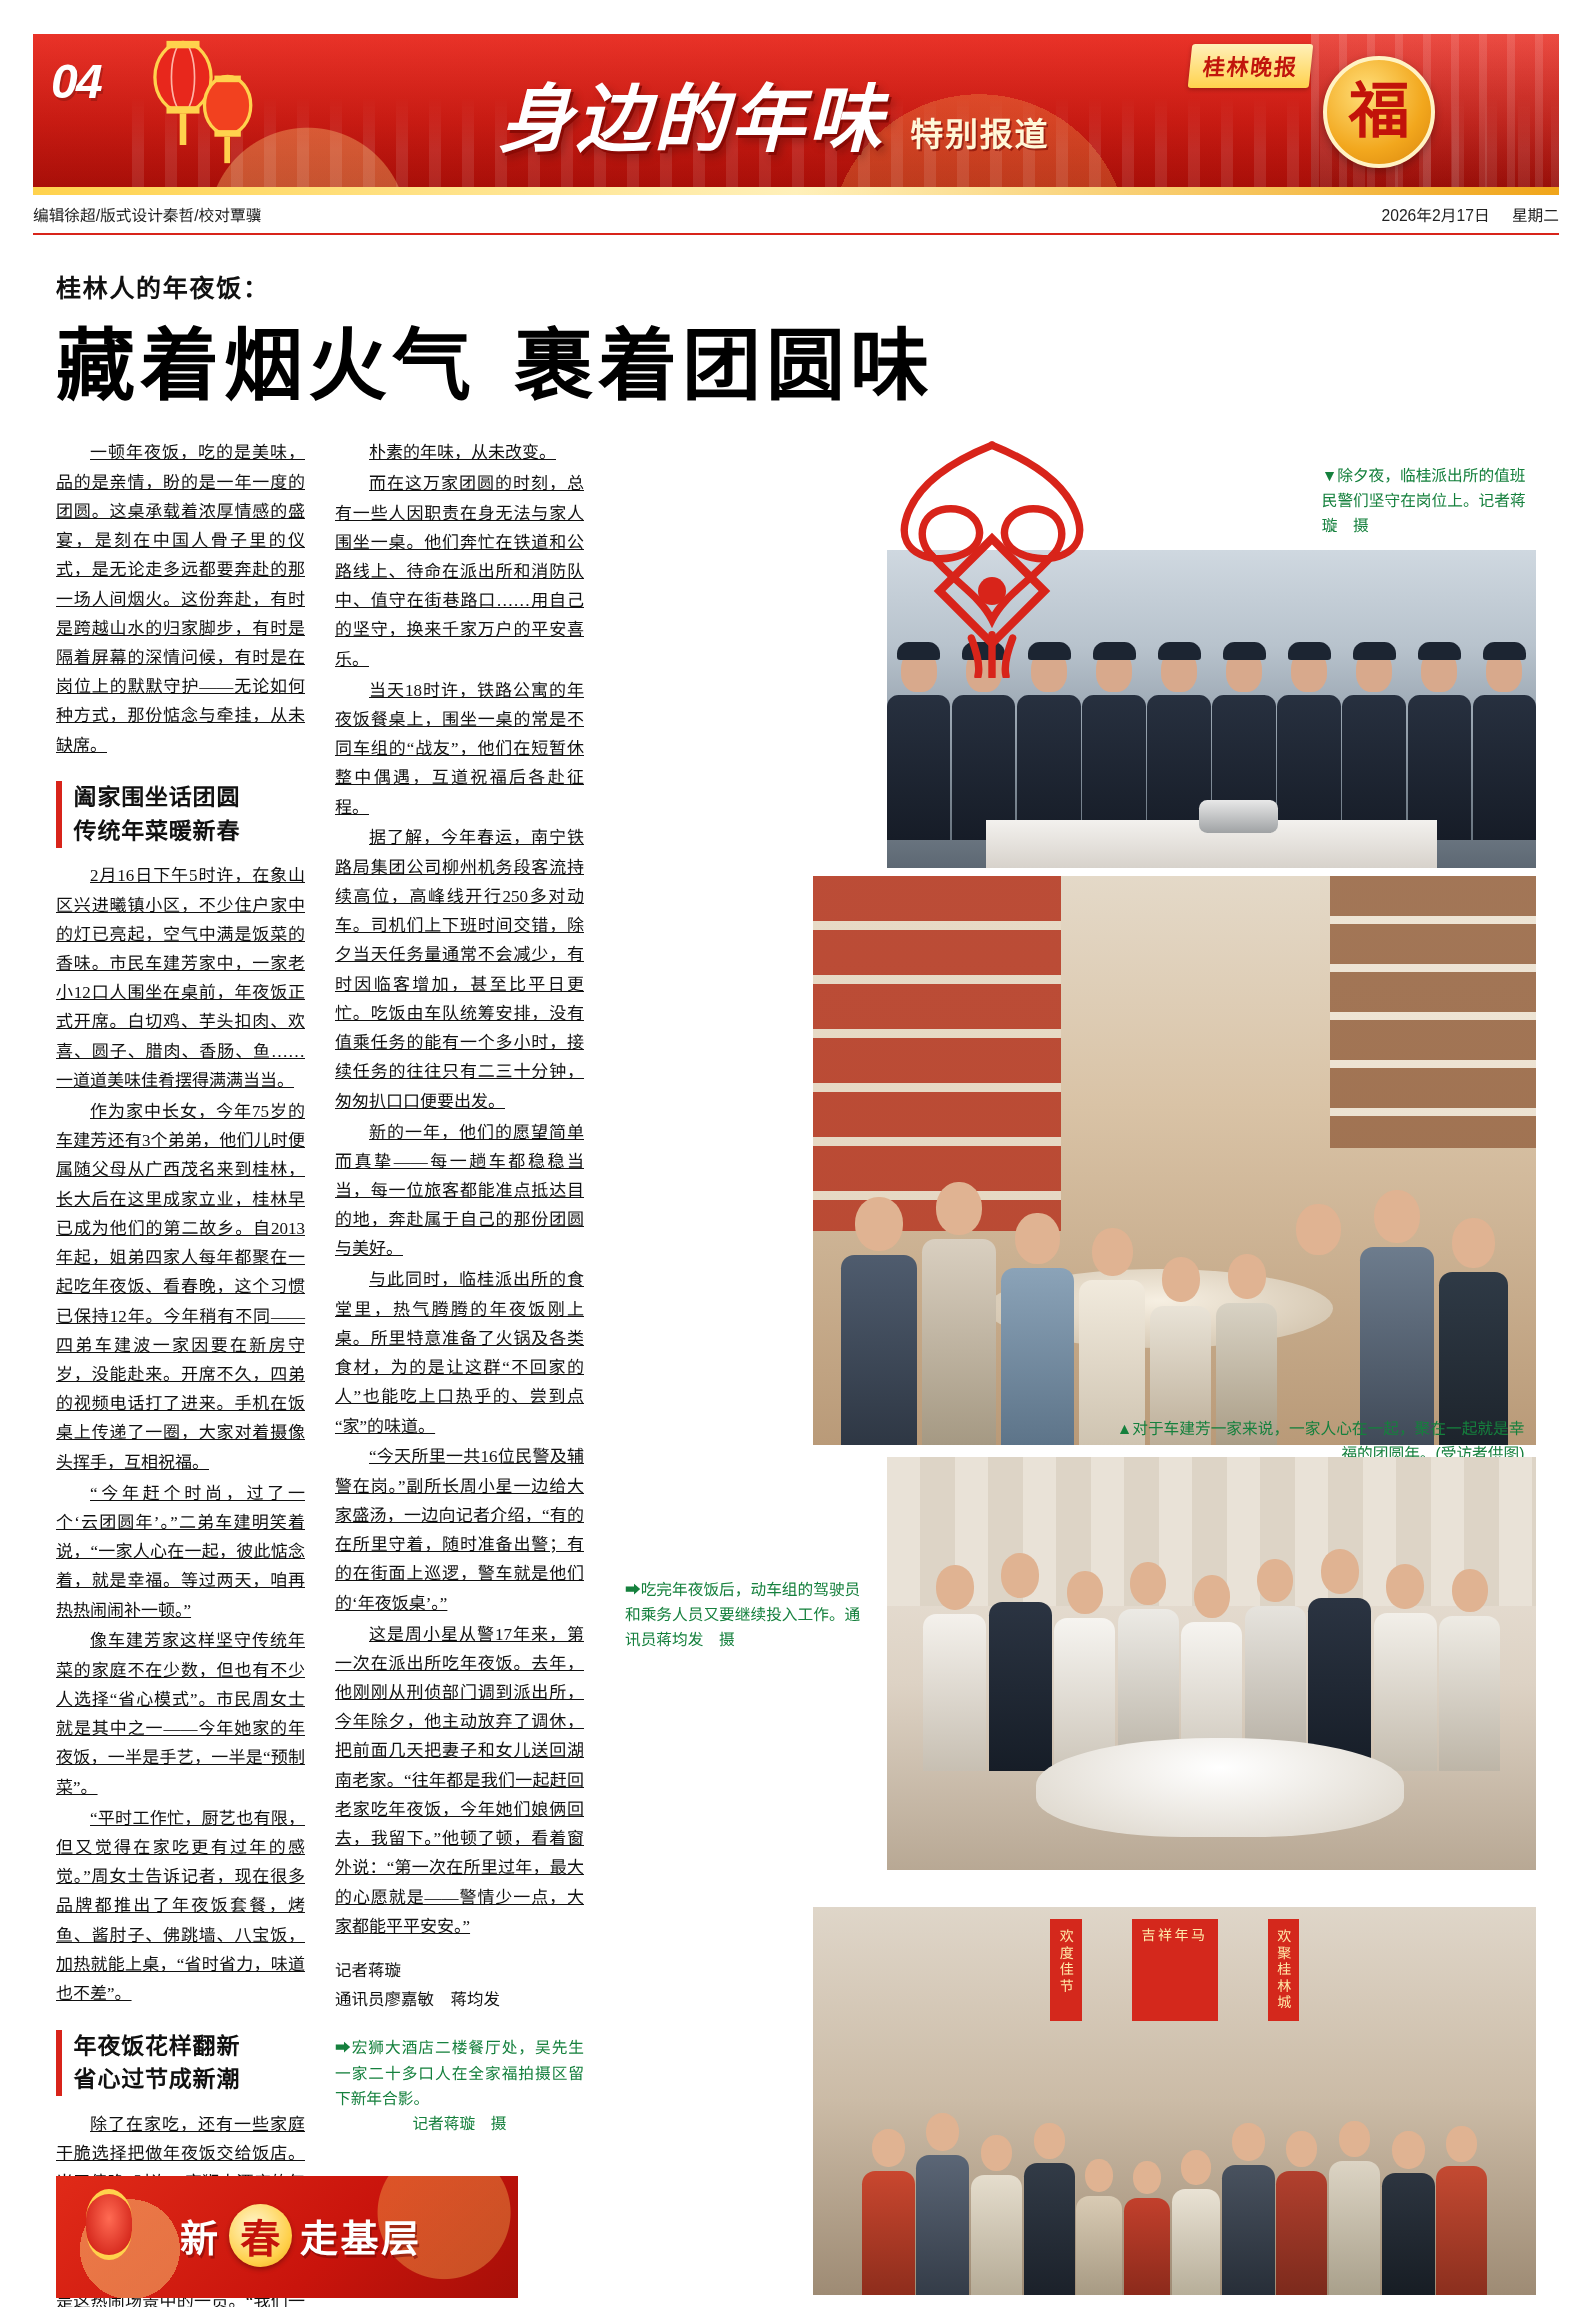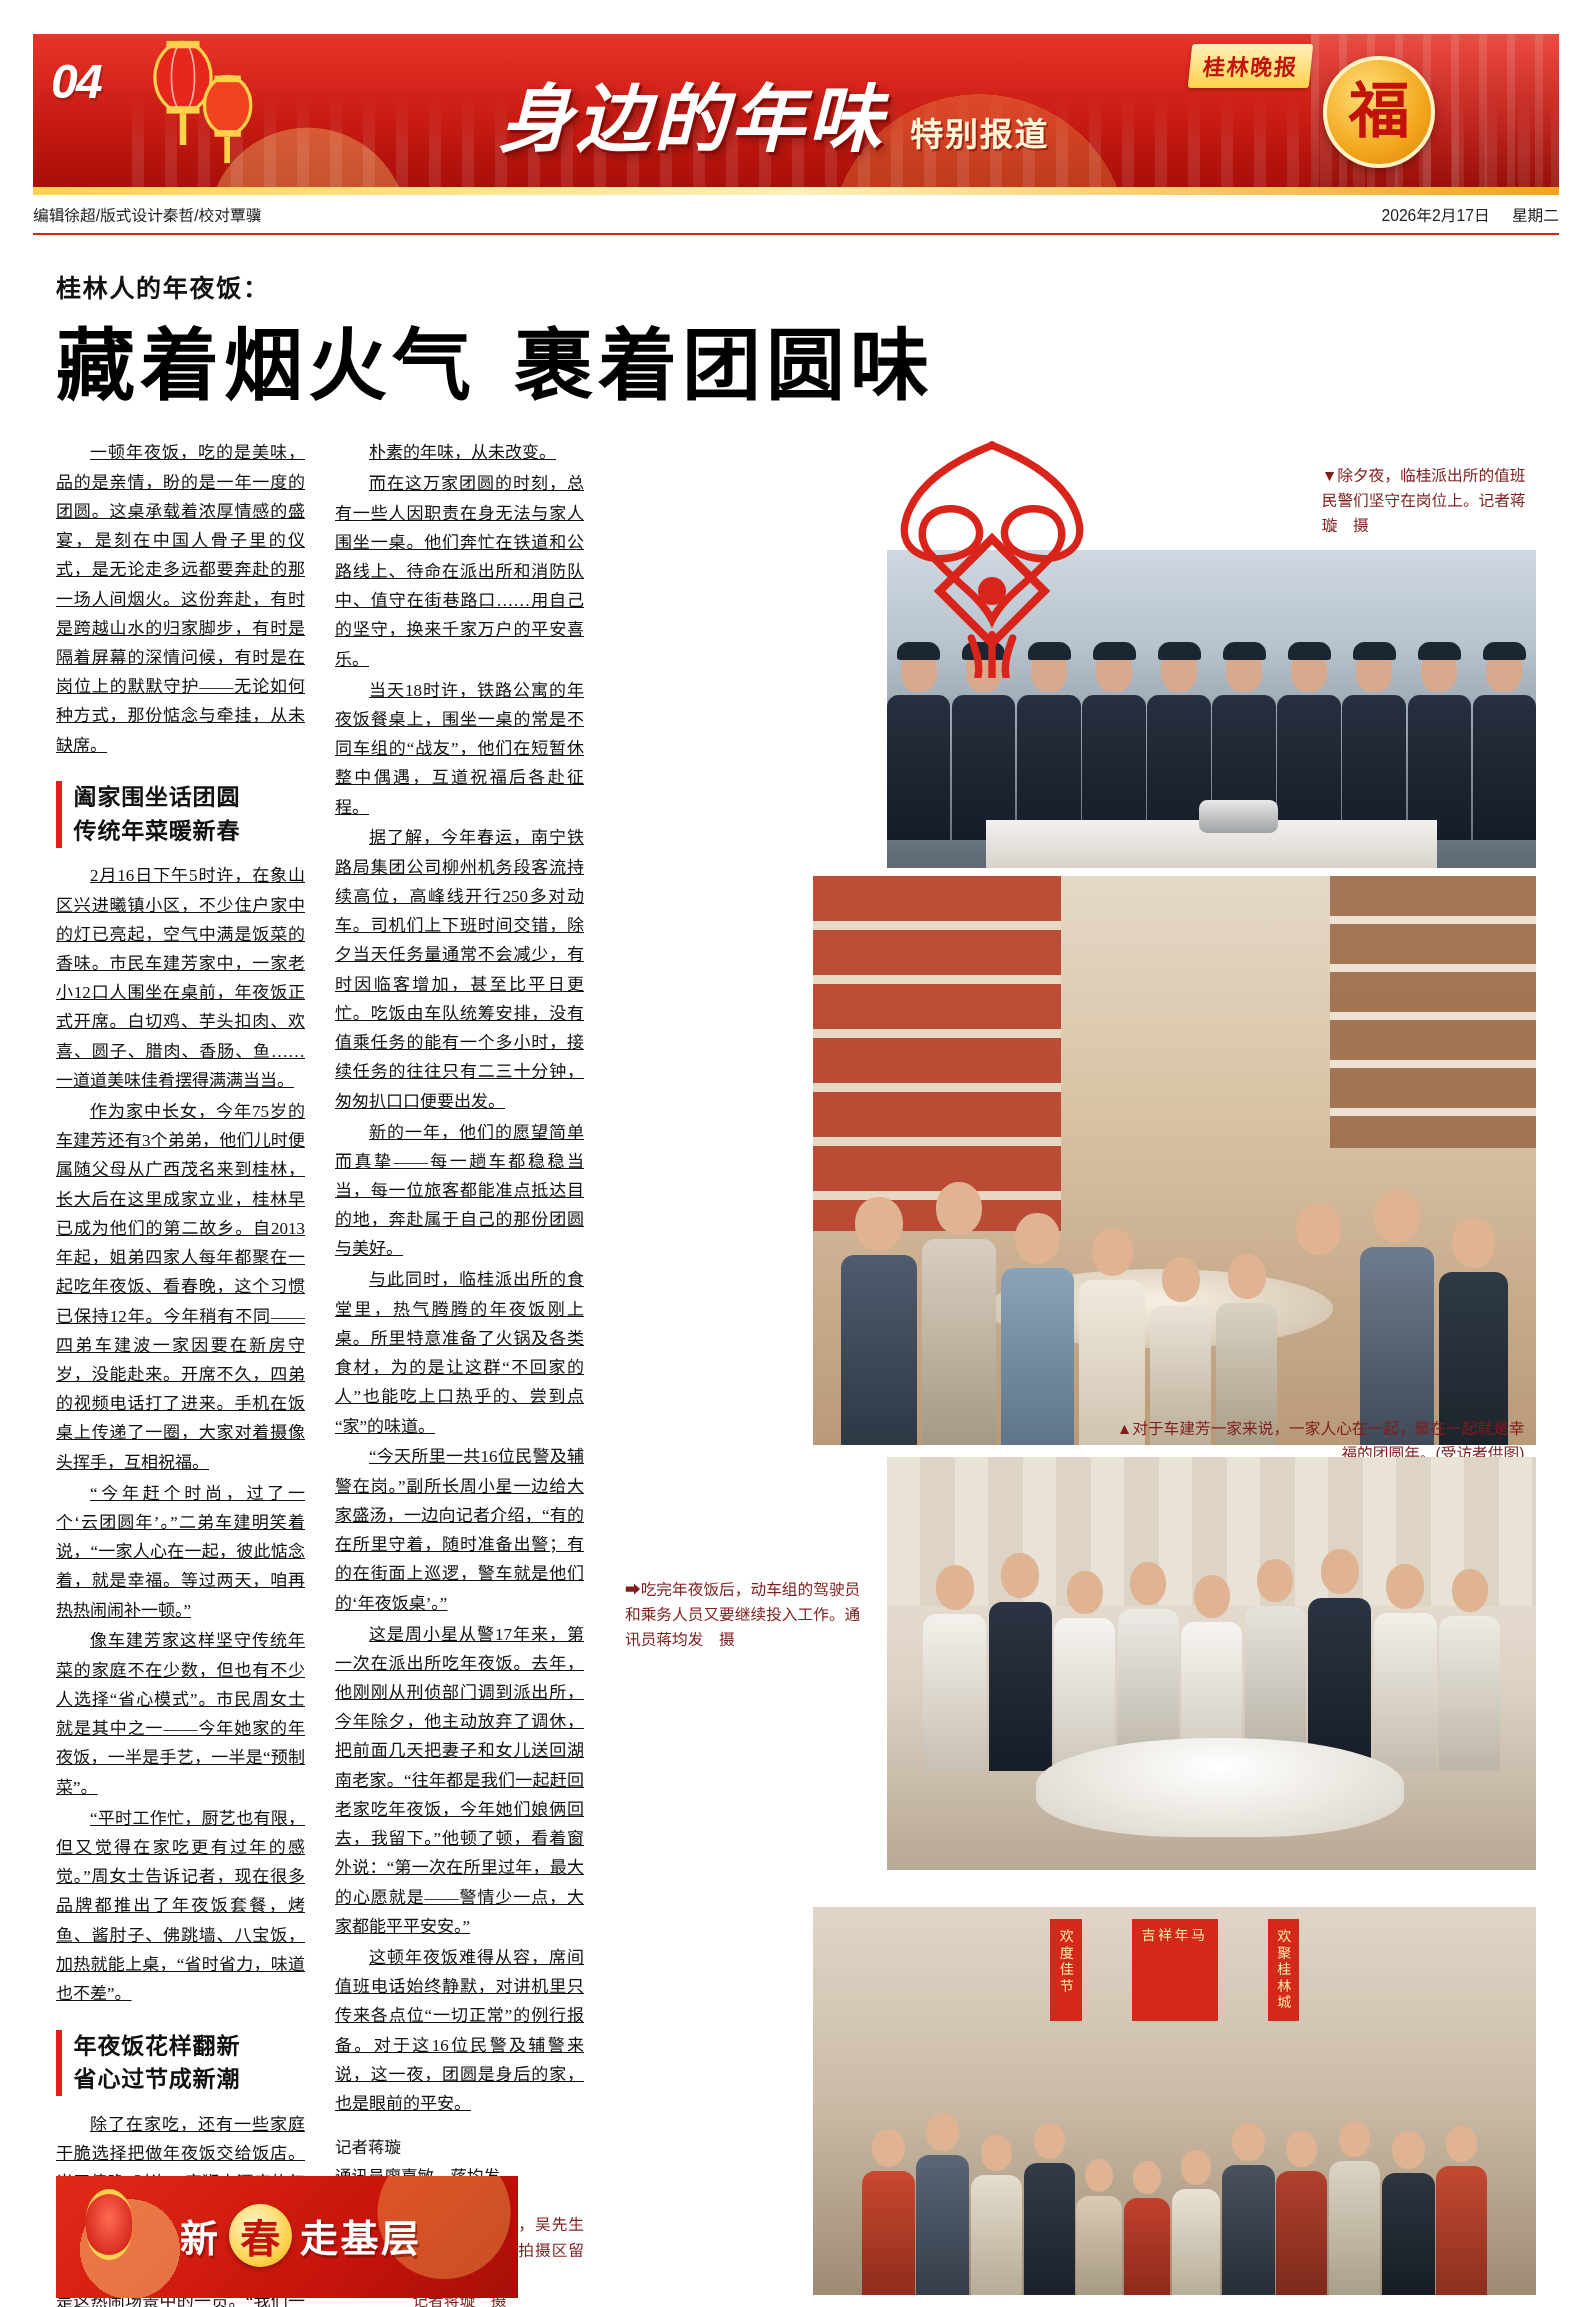--- a/index.html
+++ b/index.html
@@ -392,21 +392,21 @@
     position: absolute; left: 0; right: 0; bottom: 0; height: 264px;
     display: flex; align-items: flex-end; justify-content: center; gap: 1.7px;
   }
 
   
   .caption {
     position: absolute;
     font-family: "Liberation Sans", sans-serif;
     font-size: 15.7px;
     line-height: 1.6;
-    color: #7f1d1d;
+    color: #15803d;
   }
   .cap-police {
     right: 8.3px;
     top: 33px;
     width: 206px;
     text-align: left;
   }
   .cap-family {
     right: 11.6px;
     top: 986px;
@@ -551,21 +551,20 @@
 
     <div class="col col-2">
       <p>朴素的年味，从未改变。</p>
       <p>而在这万家团圆的时刻，总有一些人因职责在身无法与家人围坐一桌。他们奔忙在铁道和公路线上、待命在派出所和消防队中、值守在街巷路口……用自己的坚守，换来千家万户的平安喜乐。</p>
       <p>当天18时许，铁路公寓的年夜饭餐桌上，围坐一桌的常是不同车组的“战友”，他们在短暂休整中偶遇，互道祝福后各赴征程。</p>
       <p>据了解，今年春运，南宁铁路局集团公司柳州机务段客流持续高位，高峰线开行250多对动车。司机们上下班时间交错，除夕当天任务量通常不会减少，有时因临客增加，甚至比平日更忙。吃饭由车队统筹安排，没有值乘任务的能有一个多小时，接续任务的往往只有二三十分钟，匆匆扒口口便要出发。</p>
       <p>新的一年，他们的愿望简单而真挚——每一趟车都稳稳当当，每一位旅客都能准点抵达目的地，奔赴属于自己的那份团圆与美好。</p>
       <p>与此同时，临桂派出所的食堂里，热气腾腾的年夜饭刚上桌。所里特意准备了火锅及各类食材，为的是让这群“不回家的人”也能吃上口热乎的、尝到点“家”的味道。</p>
       <p>“今天所里一共16位民警及辅警在岗。”副所长周小星一边给大家盛汤，一边向记者介绍，“有的在所里守着，随时准备出警；有的在街面上巡逻，警车就是他们的‘年夜饭桌’。”</p>
       <p>这是周小星从警17年来，第一次在派出所吃年夜饭。去年，他刚刚从刑侦部门调到派出所，今年除夕，他主动放弃了调休，把前面几天把妻子和女儿送回湖南老家。“往年都是我们一起赶回老家吃年夜饭，今年她们娘俩回去，我留下。”他顿了顿，看着窗外说：“第一次在所里过年，最大的心愿就是——警情少一点，大家都能平平安安。”</p>
-      <p>这顿年夜饭难得从容，席间值班电话始终静默，对讲机里只传来各点位“一切正常”的例行报备。对于这16位民警及辅警来说，这一夜，团圆是身后的家，也是眼前的平安。</p>
 
       <div class="byline">
         <div>记者蒋璇</div>
         <div>通讯员廖嘉敏　蒋均发</div>
       </div>
 
       <div class="caption" style="position:static; margin-top:21.5px;">
         <div>➡宏狮大酒店二楼餐厅处，吴先生一家二十多口人在全家福拍摄区留下新年合影。</div>
         <div class="sig" style="text-align:center;">记者蒋璇　摄</div>
       </div>

